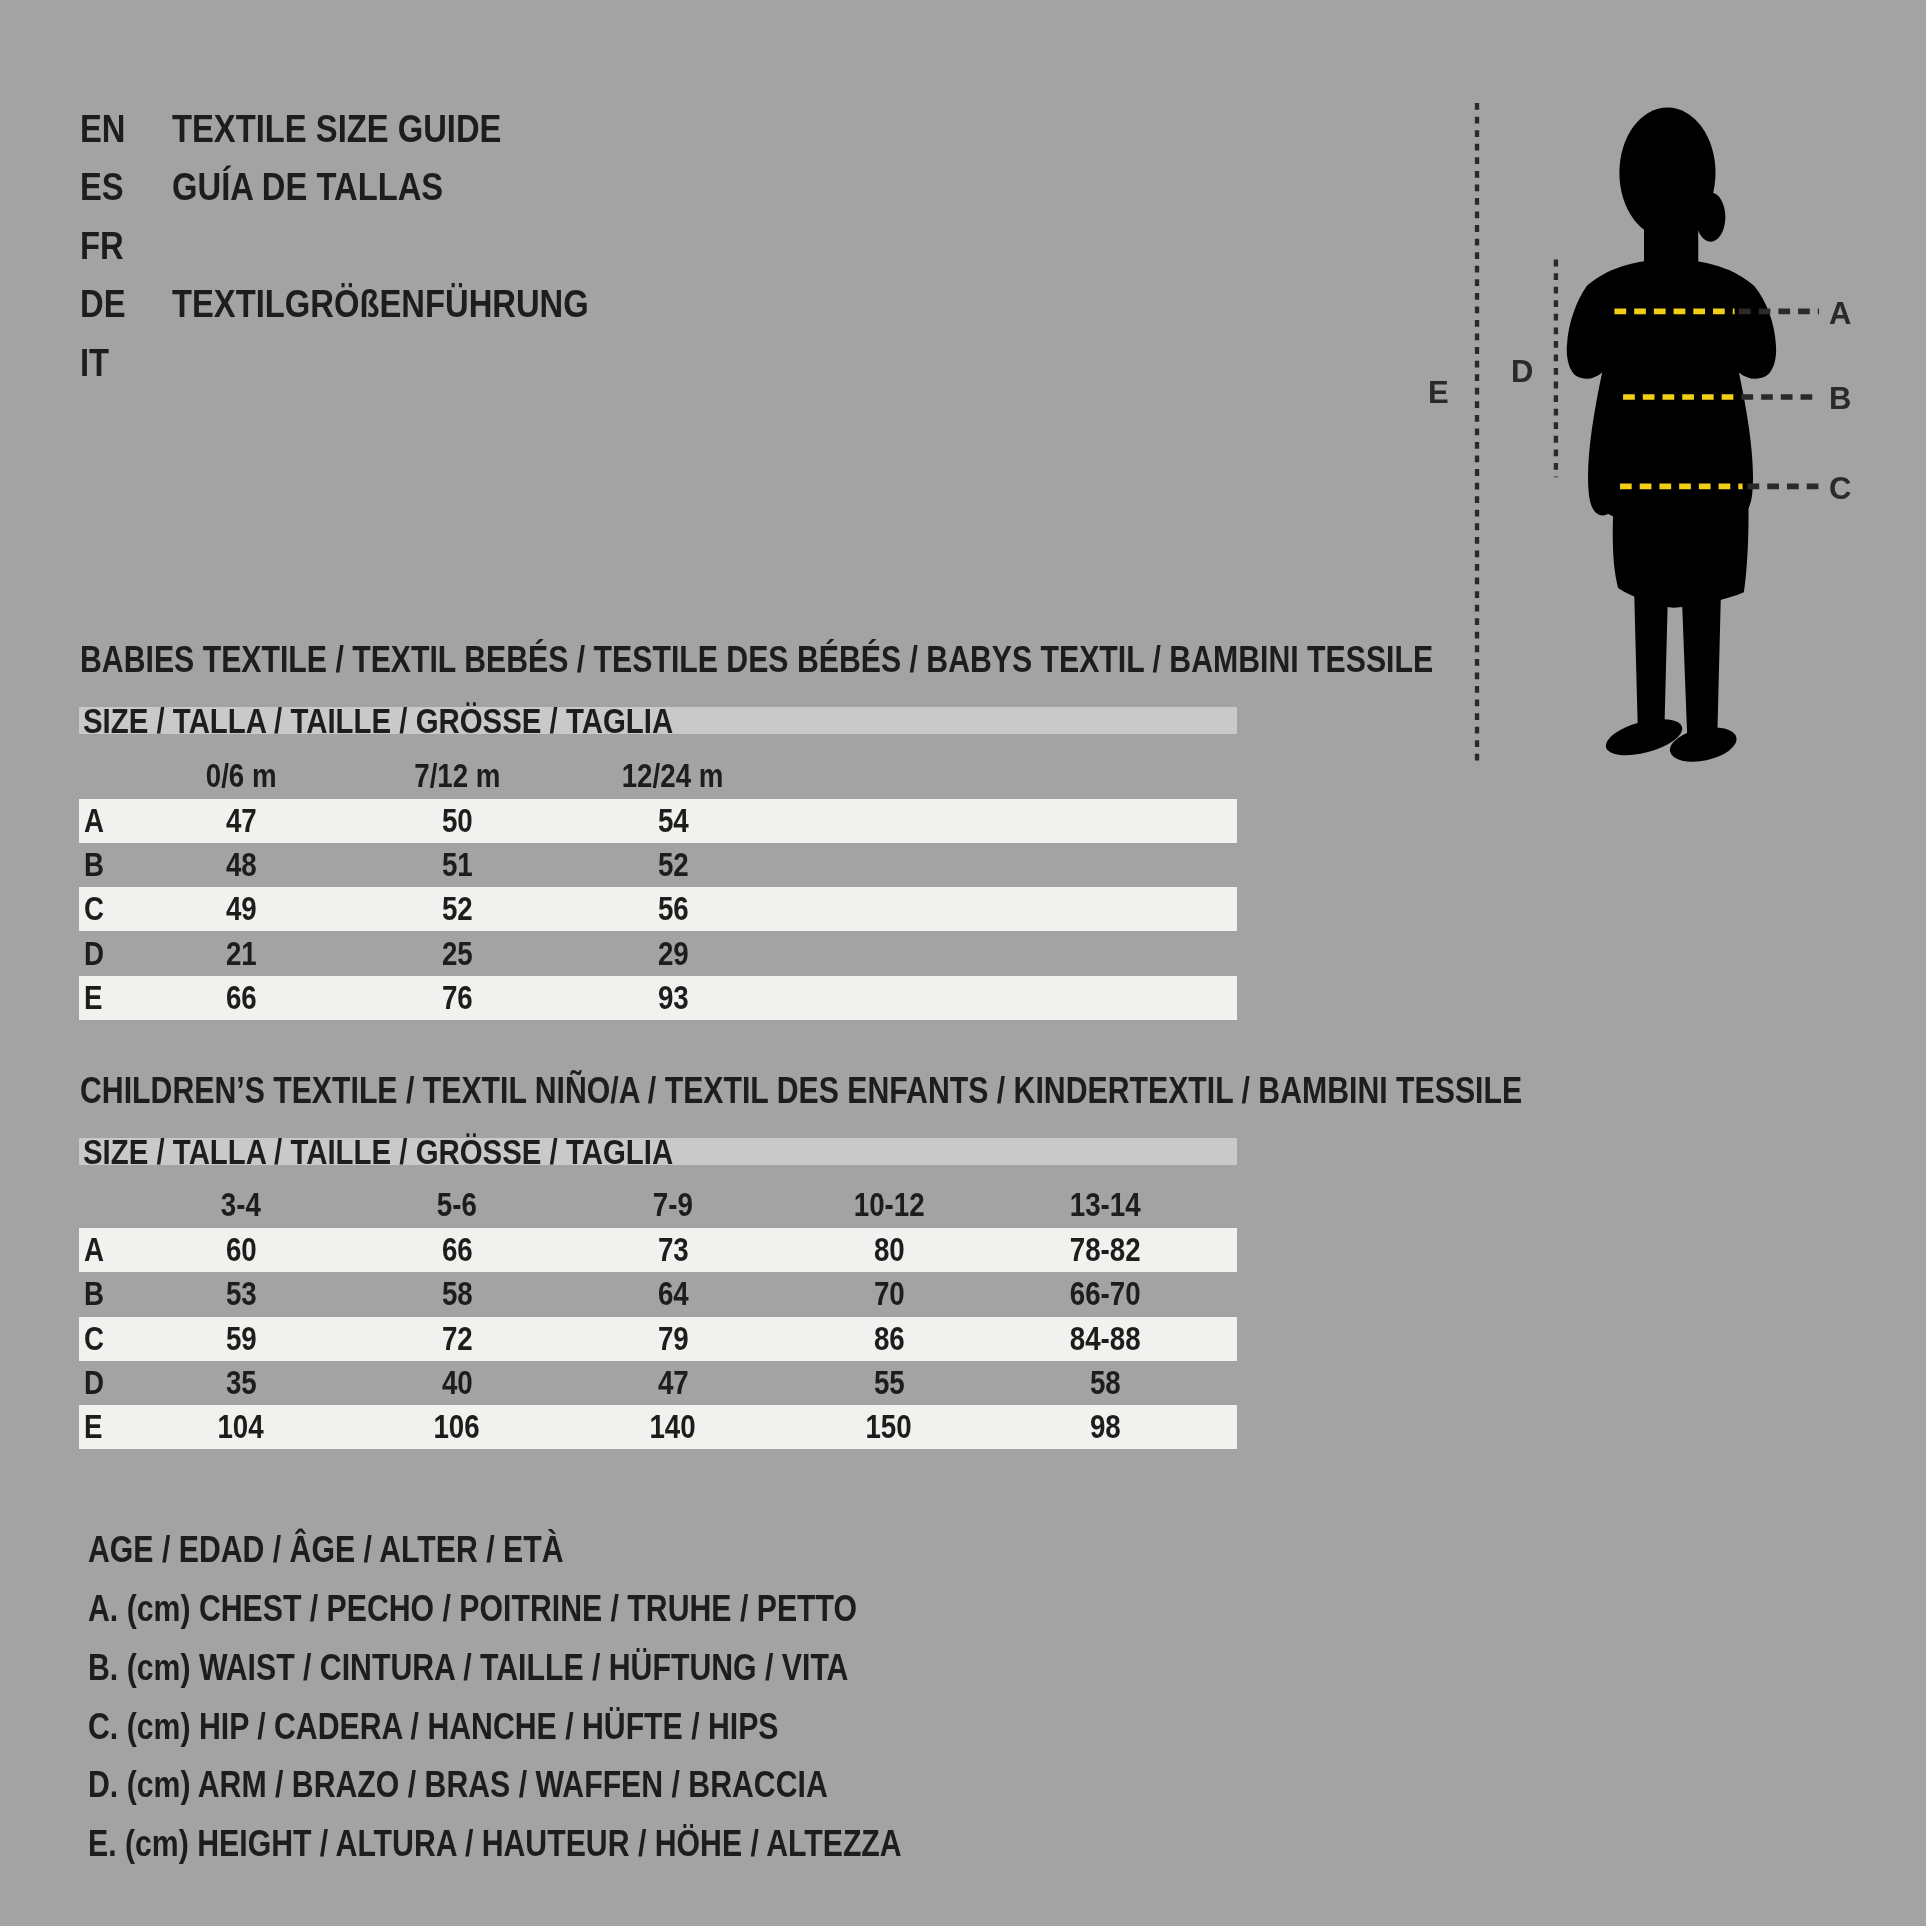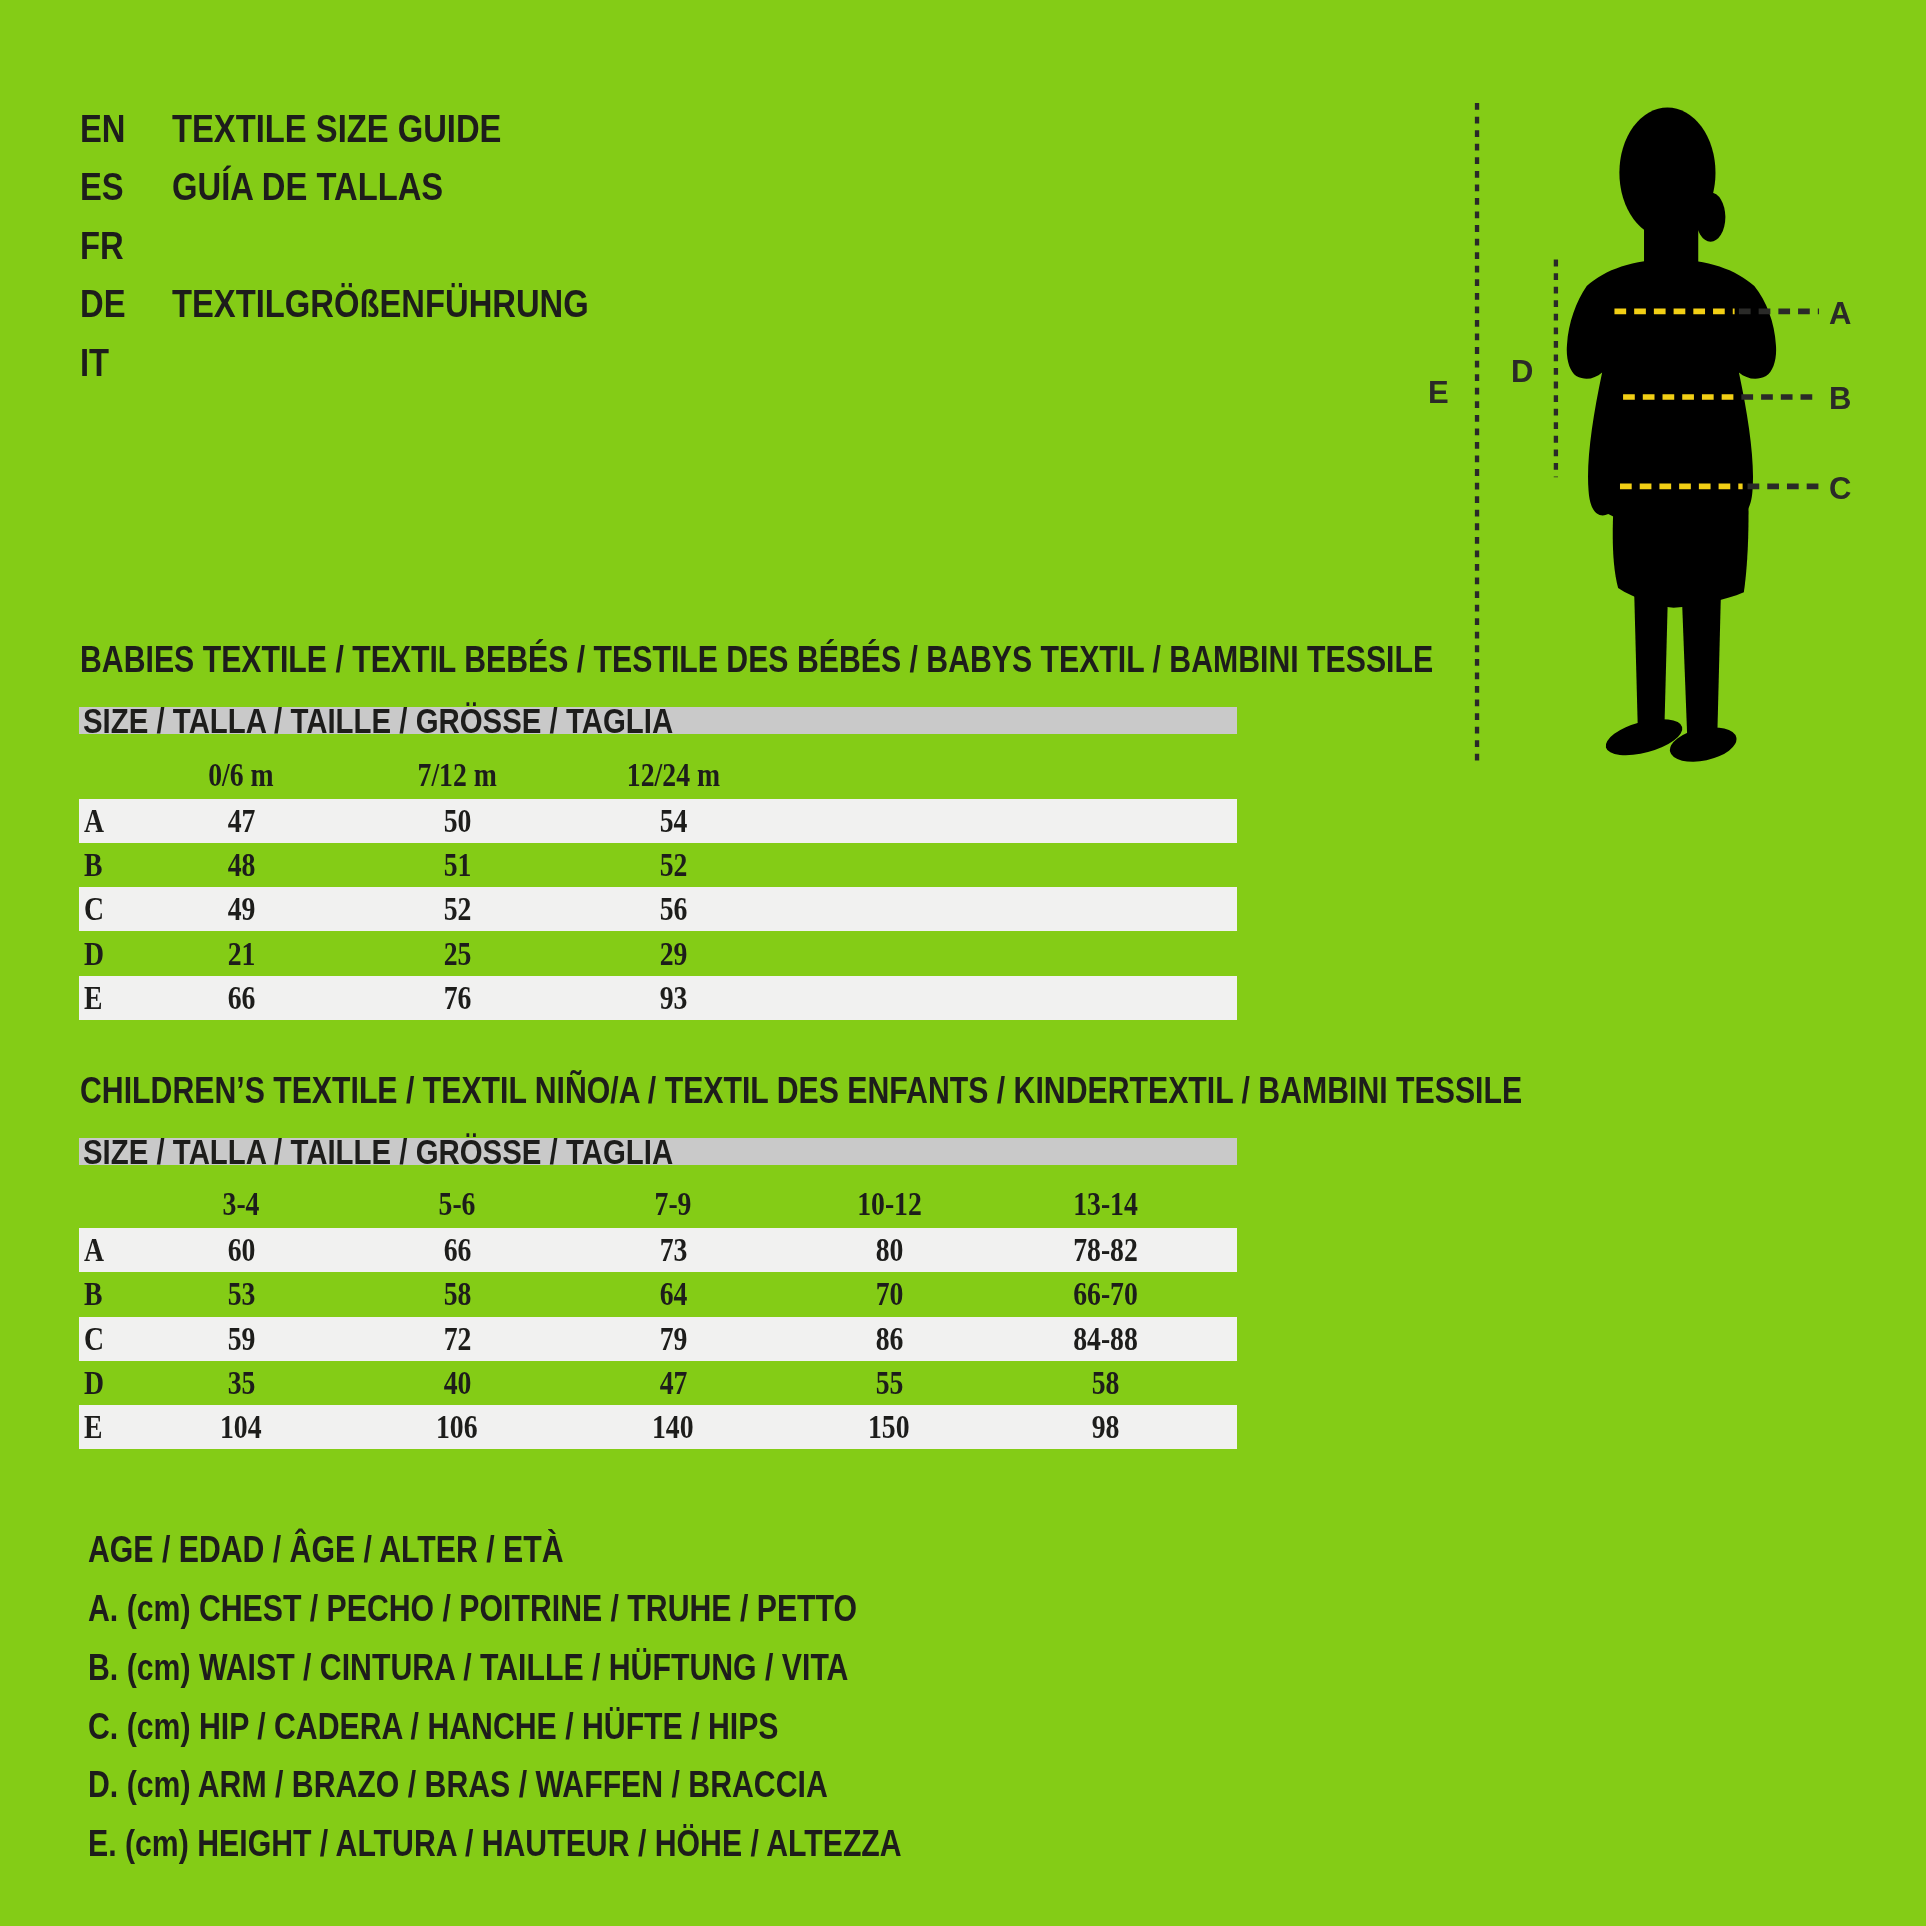--- a/index.html
+++ b/index.html
@@ -1,19 +1,19 @@
 <!DOCTYPE html>
 <html style="font-size:10px"><head>
 <meta charset="utf-8">
 <style>
   html,body{margin:0;padding:0;background:#ffffff;}
   .page{
     position:relative;
     width:1926px;height:1926px;
-    background:#84cc16;
+    background:#a3a3a3;
     font-family:"Liberation Sans",sans-serif;
     color:#1d1d1b;
     overflow:hidden;
   }
   
   .cond{display:inline-block;transform:scaleX(0.84);transform-origin:0 50%;white-space:nowrap;}
   .cond-c{display:inline-block;transform:scaleX(0.84);transform-origin:50% 50%;white-space:nowrap;}
 
   
   .lang-row{position:absolute;left:80px;height:53px;display:flex;align-items:center;}
@@ -26,21 +26,21 @@
   
   .size-bar{position:absolute;left:79px;width:1158px;height:27px;background:#c9c9c9;
     display:flex;align-items:center;padding-left:3.7px;box-sizing:border-box;
     font-size:35px;font-weight:700;}
 
   
   .trow{position:absolute;left:79px;width:1158px;height:44px;display:grid;align-items:center;}
   .trow.b3{grid-template-columns:54px 216px 216px 216px 1fr;}
   .trow.b5{grid-template-columns:54px 216px 216px 216px 216px 216px 1fr;}
   .trow.alt{background:#f1f1f0;}
-  .trow .c{display:flex;justify-content:center;align-items:center;font-size:33px;font-weight:700;font-family:Liberation Serif, serif;}
+  .trow .c{display:flex;justify-content:center;align-items:center;font-size:33px;font-weight:700;}
   .trow .lbl{justify-content:flex-start;padding-left:5px;}
   .colhead{height:47px;}
 
   
   .legend-line{position:absolute;left:80px;font-size:36px;font-weight:700;margin-left:8px;}
 
   
   .figure-svg{position:absolute;left:1454px;top:92px;width:401px;height:684px;}
   .m-label{position:absolute;font-size:31px;font-weight:700;color:#2a2a28;letter-spacing:0.6px;}
 </style>

